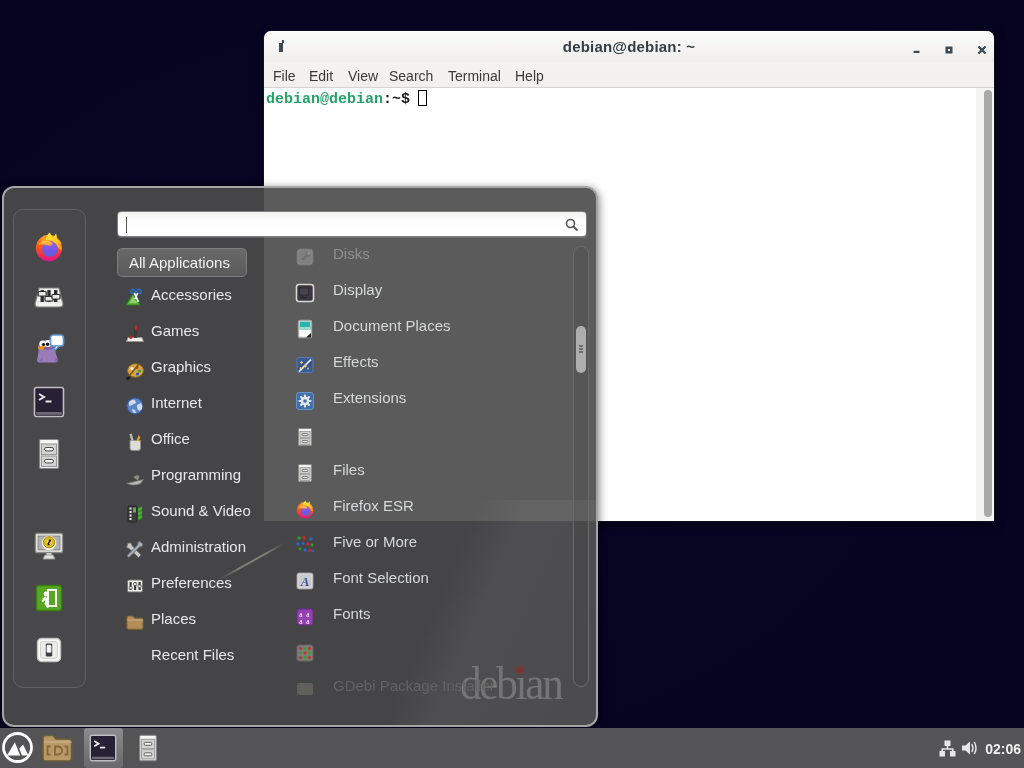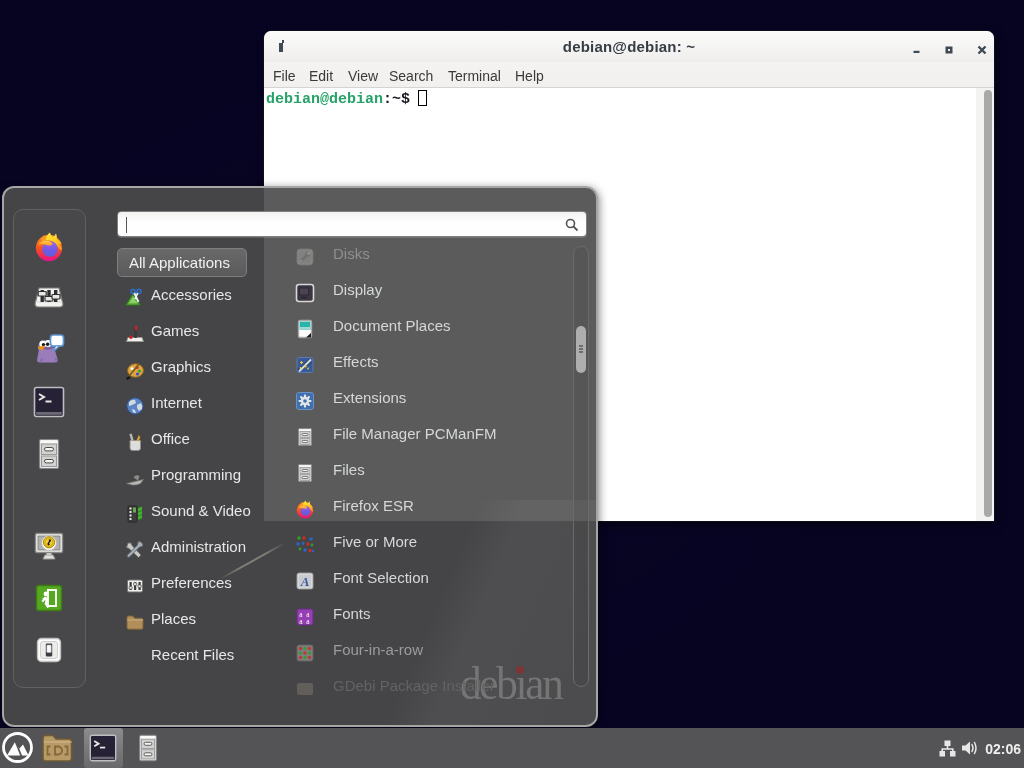--- a/index.html
+++ b/index.html
@@ -432,21 +432,20 @@
           </svg>
       </span>
         <span class="at">Extensions</span>
       </div>
     <div class="abs app" style="top:228px">
         <span class="ai">
       <svg viewBox="0 0 20 20" width="20" height="20">
             <use href="#cab20"></use>
           </svg>
       </span>
-        <span class="at">File Manager PCManFM</span>
       </div>
     <div class="abs app" style="top:264px">
         <span class="ai">
       <svg viewBox="0 0 20 20" width="20" height="20">
             <use href="#cab20"></use>
           </svg>
       </span>
         <span class="at">Files</span>
       </div>
     <div class="abs app" style="top:300px">
@@ -509,21 +508,20 @@
               <circle cx="14.5" cy="5.5" r="1.8" fill="#cc3a3a"></circle>
               <circle cx="5.5" cy="10" r="1.8" fill="#3aa83a"></circle>
               <circle cx="10" cy="10" r="1.8" fill="#cc3a3a"></circle>
               <circle cx="14.5" cy="10" r="1.8" fill="#3aa83a"></circle>
               <circle cx="5.5" cy="14.5" r="1.8" fill="#cc3a3a"></circle>
               <circle cx="10" cy="14.5" r="1.8" fill="#3aa83a"></circle>
               <circle cx="14.5" cy="14.5" r="1.8" fill="#cc3a3a"></circle>
             </g>
           </svg>
       </span>
-        <span class="at">Four-in-a-row</span>
       </div>
     <div class="abs app" style="top:480px; color:#636363">
         <span class="ai" style="opacity:.25">
       <svg viewBox="0 0 20 20" width="20" height="20">
             <rect x="2" y="4" width="16" height="12" rx="2" fill="#b8a890"></rect>
           </svg>
       </span>
         <span class="at">GDebi Package Installer</span>
       </div>
   </div>

